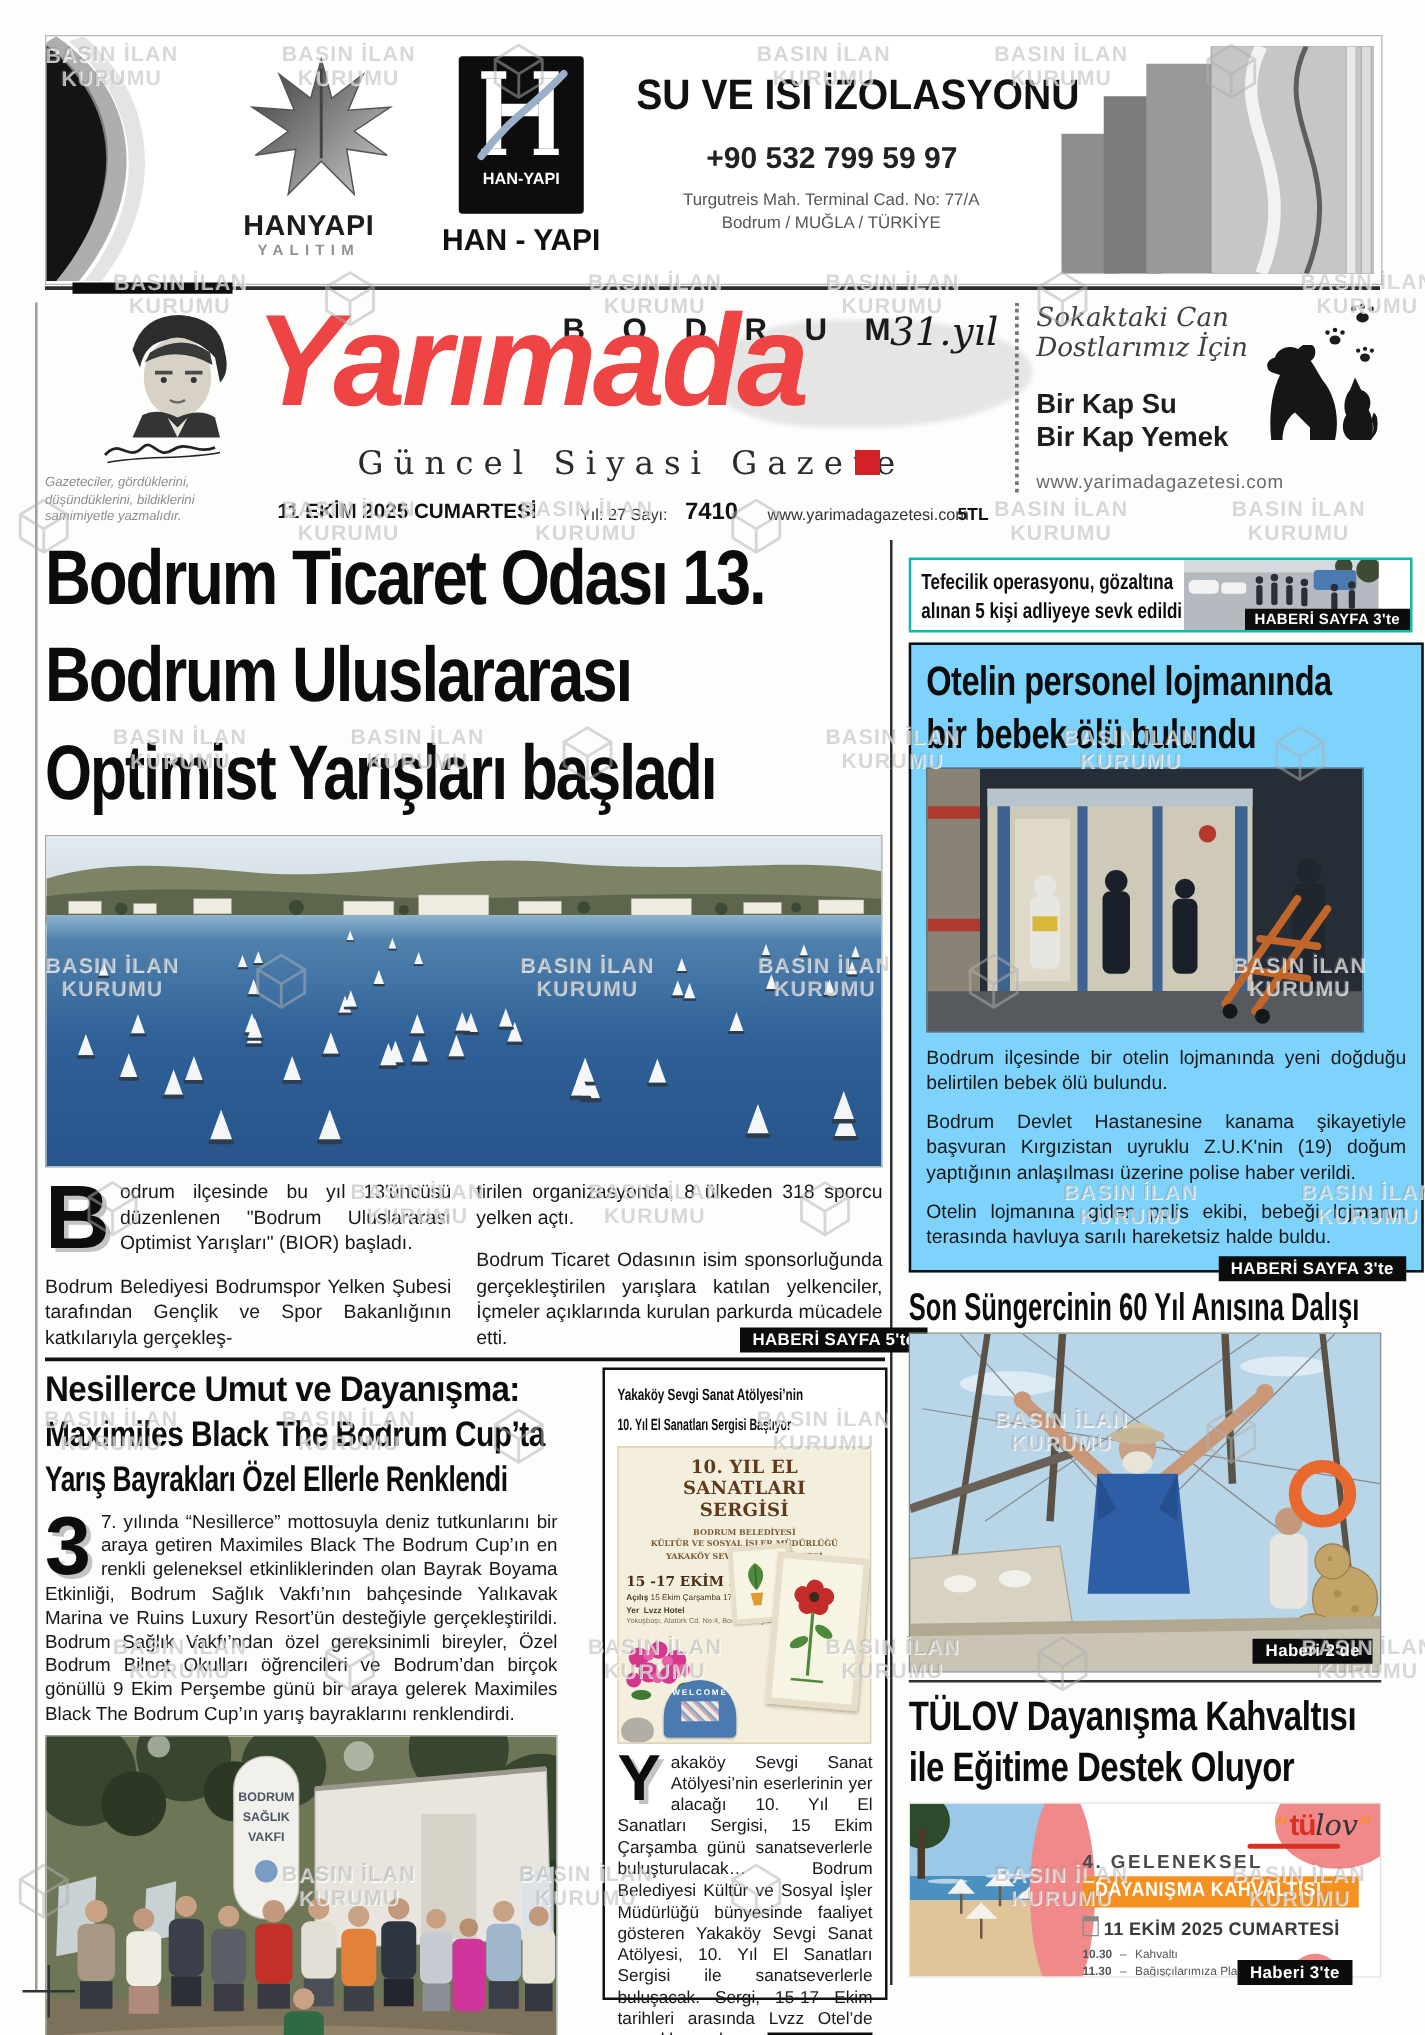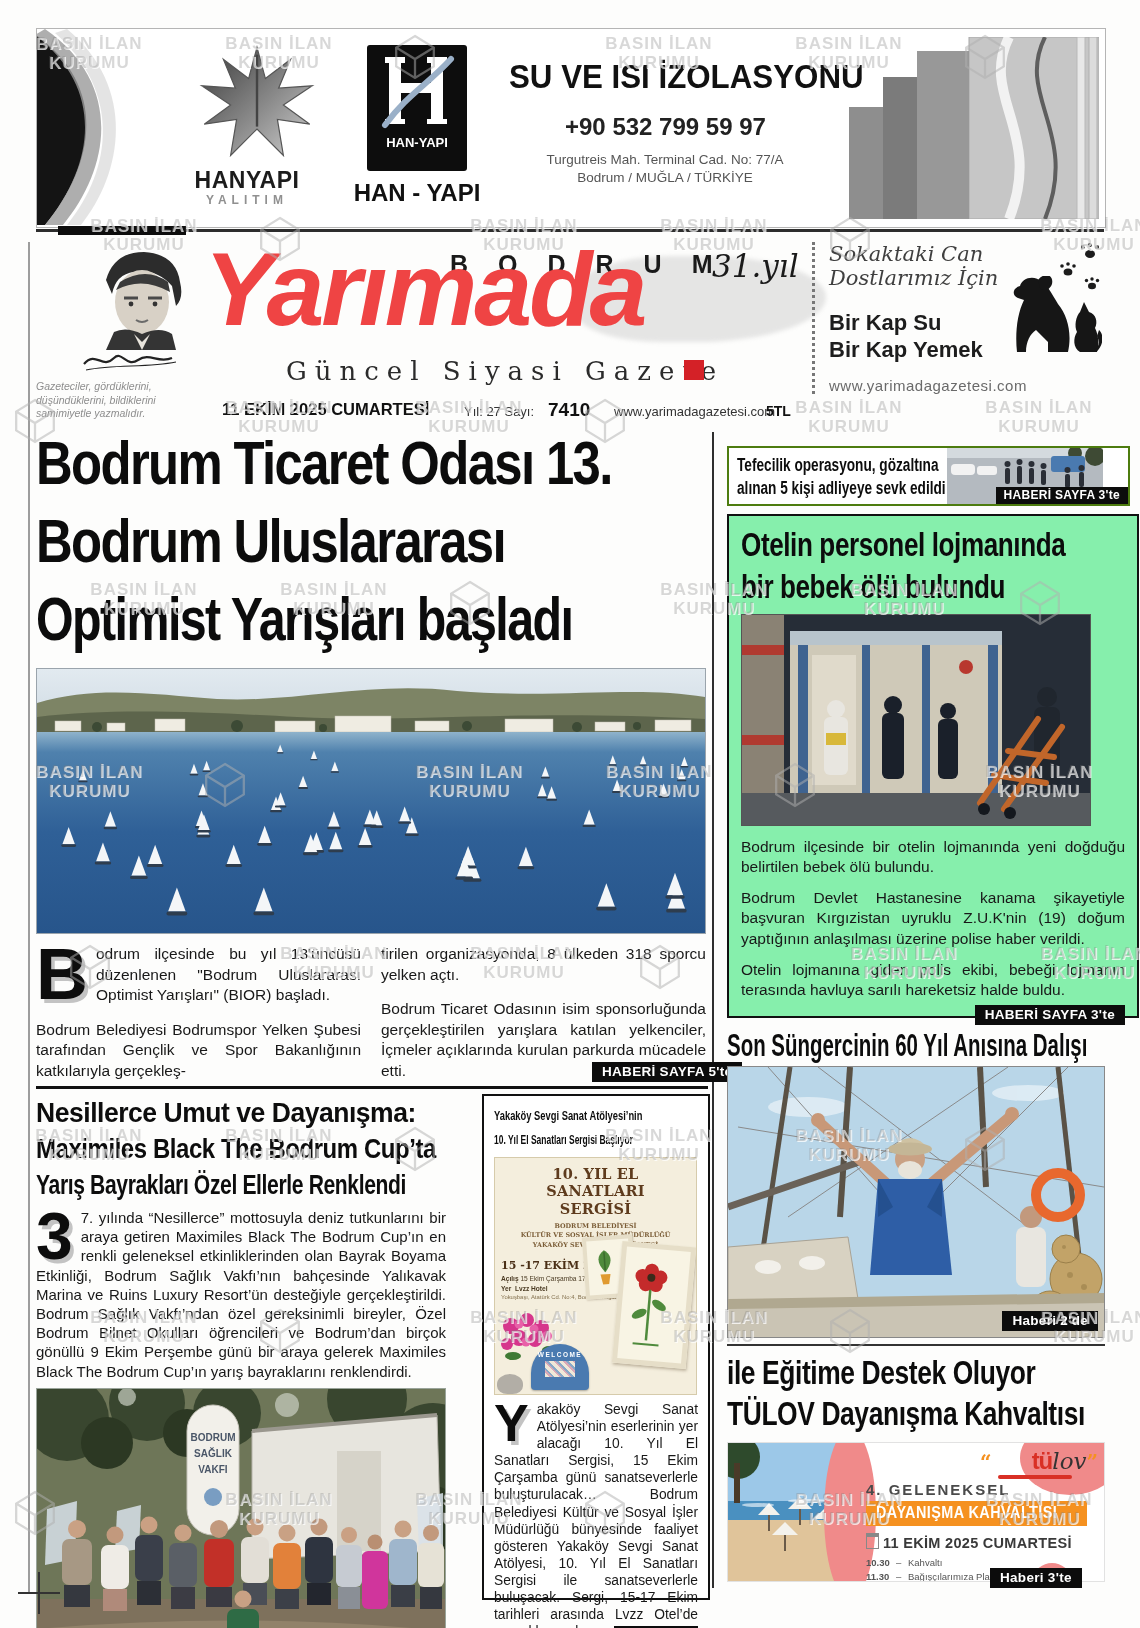--- a/index.html
+++ b/index.html
@@ -82,43 +82,43 @@
   .poster-addr{font-size:5.9px;color:#84714f;margin-top:2px;font-family:"Liberation Sans",sans-serif;}
   .frame1{position:absolute;right:5px;top:86px;width:64px;height:112px;background:#f8f4e4;border:5px solid #e6dec8;box-shadow:1px 2px 3px rgba(90,70,40,.35);transform:rotate(5deg);}
   .frame2{position:absolute;right:62px;top:78px;width:42px;height:54px;background:#f8f4e4;border:4px solid #e6dec8;transform:rotate(-4deg);box-shadow:1px 1px 2px rgba(90,70,40,.3);}
   .planter{position:absolute;left:36px;bottom:4px;width:58px;height:46px;background:#4a7ab0;border-radius:29px 29px 4px 4px;text-align:center;box-shadow:0 1px 2px rgba(0,0,0,.3);}
   .planter-text{font-family:"Liberation Sans",sans-serif;font-size:6.5px;font-weight:bold;color:#fff;letter-spacing:1.5px;margin-top:7px;}
   .planter-patch{width:30px;height:16px;margin:3px auto 0;background:repeating-linear-gradient(45deg,#f0e8d8 0 3px,#d8a8b8 3px 5px,#88a8c8 5px 7px);}
   .plush{position:absolute;left:2px;bottom:0;width:26px;height:20px;background:#b2aea6;border-radius:50% 50% 40% 40%;}
   .artbox-body{margin-top:6px;font-size:13.8px;line-height:1.24;text-align:justify;color:#181818;}
   .artbox-badge{float:right;margin-top:3px;}
   
-  .brief{left:727px;top:446px;width:403px;height:60px;border:2px solid #4d7c0f;box-sizing:border-box;display:flex;background:#fff;}
+  .brief{left:727px;top:446px;width:403px;height:60px;border:2px solid #14b8a6;box-sizing:border-box;display:flex;background:#fff;}
   .brief-text{width:218px;padding:6px 4px 0 8px;box-sizing:border-box;}
   .brief-text .line{display:block;height:23px;line-height:23px;font-size:17.5px;font-weight:bold;color:#0d0d0d;}
   .brief-photo{position:relative;flex:1;overflow:hidden;}
   .brief-badge{position:absolute;right:0;bottom:0;}
-  .babybox{left:727px;top:514px;width:412px;height:504px;border:2.5px solid #111;box-sizing:border-box;padding:8px 12px;background:#86efac;}
+  .babybox{left:727px;top:514px;width:412px;height:504px;border:2.5px solid #111;box-sizing:border-box;padding:8px 12px;background:#7dd3fc;}
   .baby-h .line{display:block;height:42px;line-height:42px;font-size:33px;font-weight:bold;color:#0c0c0c;letter-spacing:-.5px;}
   .baby-photo{position:relative;margin-top:6px;width:350px;height:212px;overflow:hidden;border:1px solid #555;box-sizing:border-box;}
   .baby-p{margin:11px 0 0 0;font-size:15.5px;line-height:1.3;text-align:justify;color:#181818;}
   .baby-badge{float:right;margin-top:5px;}
   .sponge-h{left:727px;top:1026px;width:378px;height:40px;line-height:40px;font-size:31px;font-weight:bold;color:#0c0c0c;}
   .sponge-photo{left:727px;top:1066px;width:378px;height:272px;overflow:hidden;border:1px solid #888;box-sizing:border-box;}
   .tulov-h{left:727px;top:1352px;width:378px;}
   .tulov-h .line{display:block;height:41px;line-height:41px;font-size:33px;font-weight:bold;color:#0c0c0c;letter-spacing:-.5px;}
   .tulov-ad{left:727px;top:1442px;width:378px;height:140px;background:#fff;border:1px solid #e2e2e2;box-sizing:border-box;overflow:hidden;}
   .ta-photo{position:absolute;left:0;top:0;width:118px;height:138px;background:linear-gradient(#9cc8e8 0 42%,#4a90c0 42% 56%,#e0c49a 56% 100%);}
   .ta-wave{position:absolute;left:96px;top:-14px;width:52px;height:170px;background:#f08a8a;border-radius:50%;}
   .ta-blob-tr{position:absolute;right:-16px;top:-22px;width:100px;height:74px;background:#f08a8a;border-radius:50%;}
   .ta-blob-br{position:absolute;right:34px;bottom:-12px;width:36px;height:30px;background:#f08a8a;border-radius:50%;}
   .ta-content{position:absolute;left:138px;top:6px;width:232px;}
   .ta-logo-row{text-align:right;line-height:1;height:26px;}
   .ta-q{color:#f59120;font-family:"DejaVu Serif",serif;font-weight:bold;font-size:20px;}
-  .ta-tu{color:#d93025;font-weight:bold;font-size:24px;letter-spacing:-1px;margin-left:40px;}
+  .ta-tu{color:#d93025;font-weight:bold;font-size:24px;letter-spacing:-1px;}
   .ta-lov{color:#333;font-family:"DejaVu Serif",serif;font-style:italic;font-size:23px;}
   .ta-redbar{margin-left:auto;margin-right:26px;width:74px;height:4px;background:#d93025;border-radius:2px;}
   .ta-edition{font-size:15px;font-weight:bold;color:#4a4a4a;letter-spacing:2px;margin-top:2px;}
   .ta-banner{display:inline-block;background:#f59120;color:#fff;font-weight:bold;font-size:16px;letter-spacing:.5px;padding:3px 10px 4px;margin-top:3px;}
   .ta-date{margin-top:7px;font-size:14.5px;font-weight:bold;color:#3a3a3a;letter-spacing:.3px;}
   .cal-icon{display:inline-block;width:11px;height:11px;border:1.5px solid #888;border-top:4px solid #888;margin-right:4px;vertical-align:-1px;}
   .ta-sched{margin-top:5px;}
   .ta-row{display:flex;font-size:9.5px;color:#555;line-height:1.5;}
   .ta-time{width:30px;font-weight:bold;}
   .ta-sep{width:12px;}
@@ -852,22 +852,22 @@
         </g>
       <rect y="232" width="376" height="38" fill="#cac4b4"></rect>
       <path d="M0 232 L376 226 L376 236 L0 242 Z" fill="#b0a890"></path>
     </svg>
     <span class="photo-badge badge">Haberi  2'de</span>
   </div>
 
   <div class="abs hr-right"></div>
 
   <div class="abs tulov-h">
+    <span class="line"><span class="cond" style="transform:scaleX(.8)">TÜLOV Dayanışma Kahvaltısı</span></span>
     <span class="line"><span class="cond" style="transform:scaleX(.8)">ile Eğitime Destek Oluyor</span></span>
-    <span class="line"><span class="cond" style="transform:scaleX(.8)">TÜLOV Dayanışma Kahvaltısı</span></span>
   </div>
 
   <div class="abs tulov-ad">
     <div class="ta-photo">
       <svg width="118" height="138" viewBox="0 0 118 138">
         <circle cx="10" cy="14" r="22" fill="#2e4a2c"></circle>
         <rect x="6" y="20" width="6" height="40" fill="#4a3a28"></rect>
         <g fill="#f4f2ec">
             <polygon points="30,72 52,72 41,60"></polygon>
             <polygon points="60,66 84,66 72,54"></polygon>

